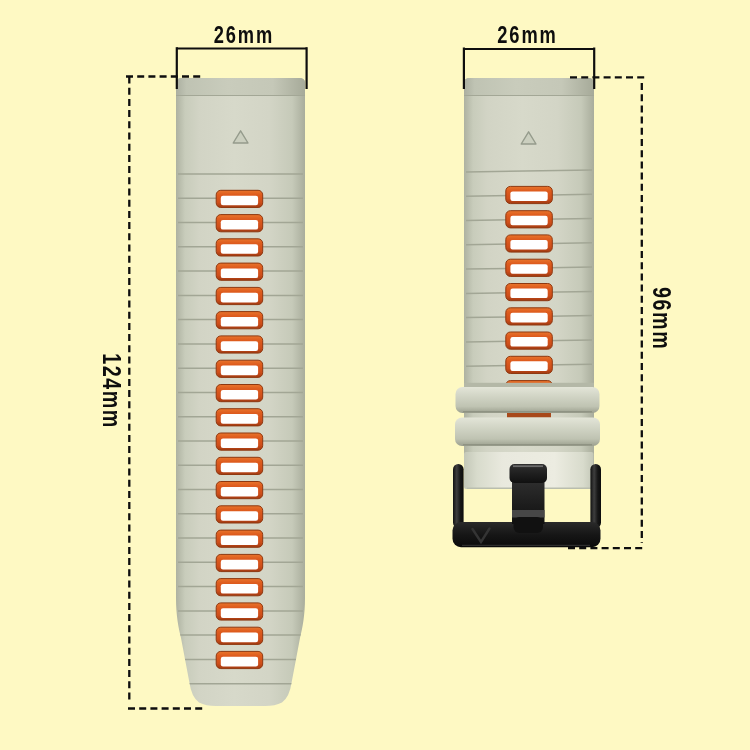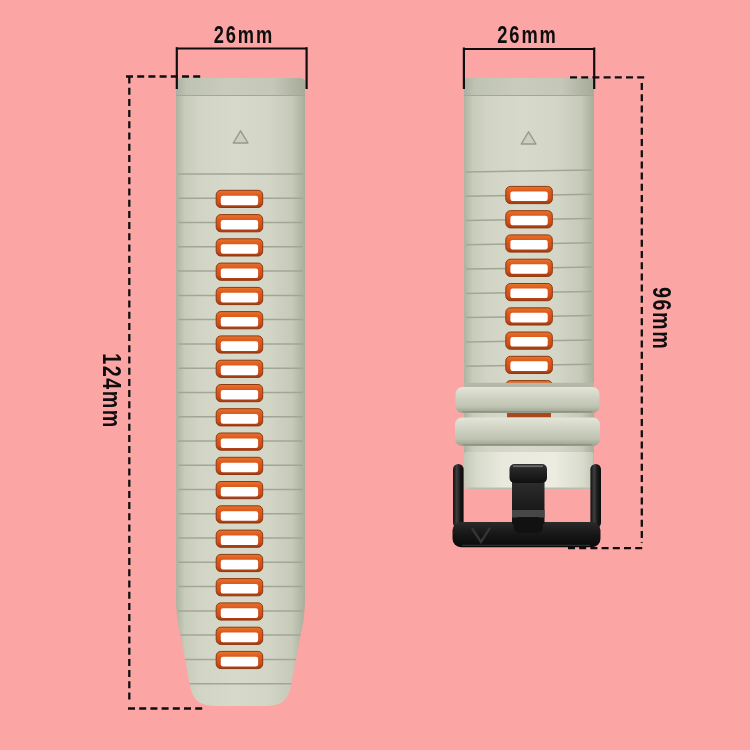--- a/index.html
+++ b/index.html
@@ -1,14 +1,14 @@
 <!DOCTYPE html>
 <html><head><meta charset="utf-8"><style>
 html,body{margin:0;padding:0;background:#ffffff;}
-.wrap{position:relative;width:750px;height:750px;background:#fca5a5;overflow:hidden;text-align:right;}
+.wrap{position:relative;width:750px;height:750px;background:#fef9c3;overflow:hidden;text-align:right;}
 text{font-family:"Liberation Sans",sans-serif;font-weight:bold;fill:#0e0e0e;}
 </style></head><body>
 <div class="wrap">
 <svg width="750" height="750" viewBox="0 0 750 750">
 <defs>
 <linearGradient id="bodyGrad" x1="0" y1="0" x2="1" y2="0">
           <stop offset="0" stop-color="#aeb2a1"></stop>
           <stop offset="0.07" stop-color="#c8ccbb"></stop>
           <stop offset="0.18" stop-color="#d2d4c5"></stop>
           <stop offset="0.45" stop-color="#d7d9ca"></stop>

